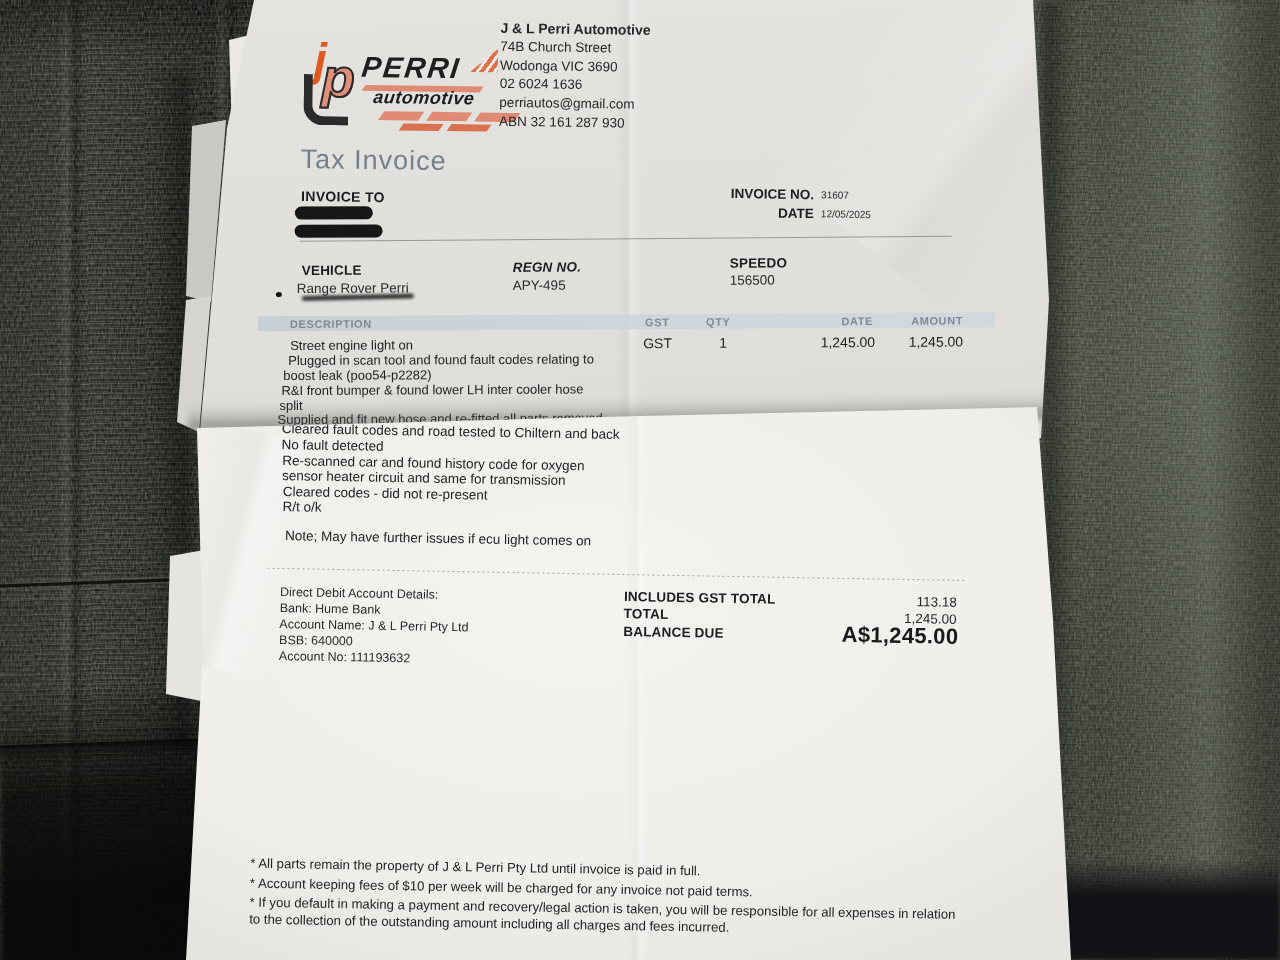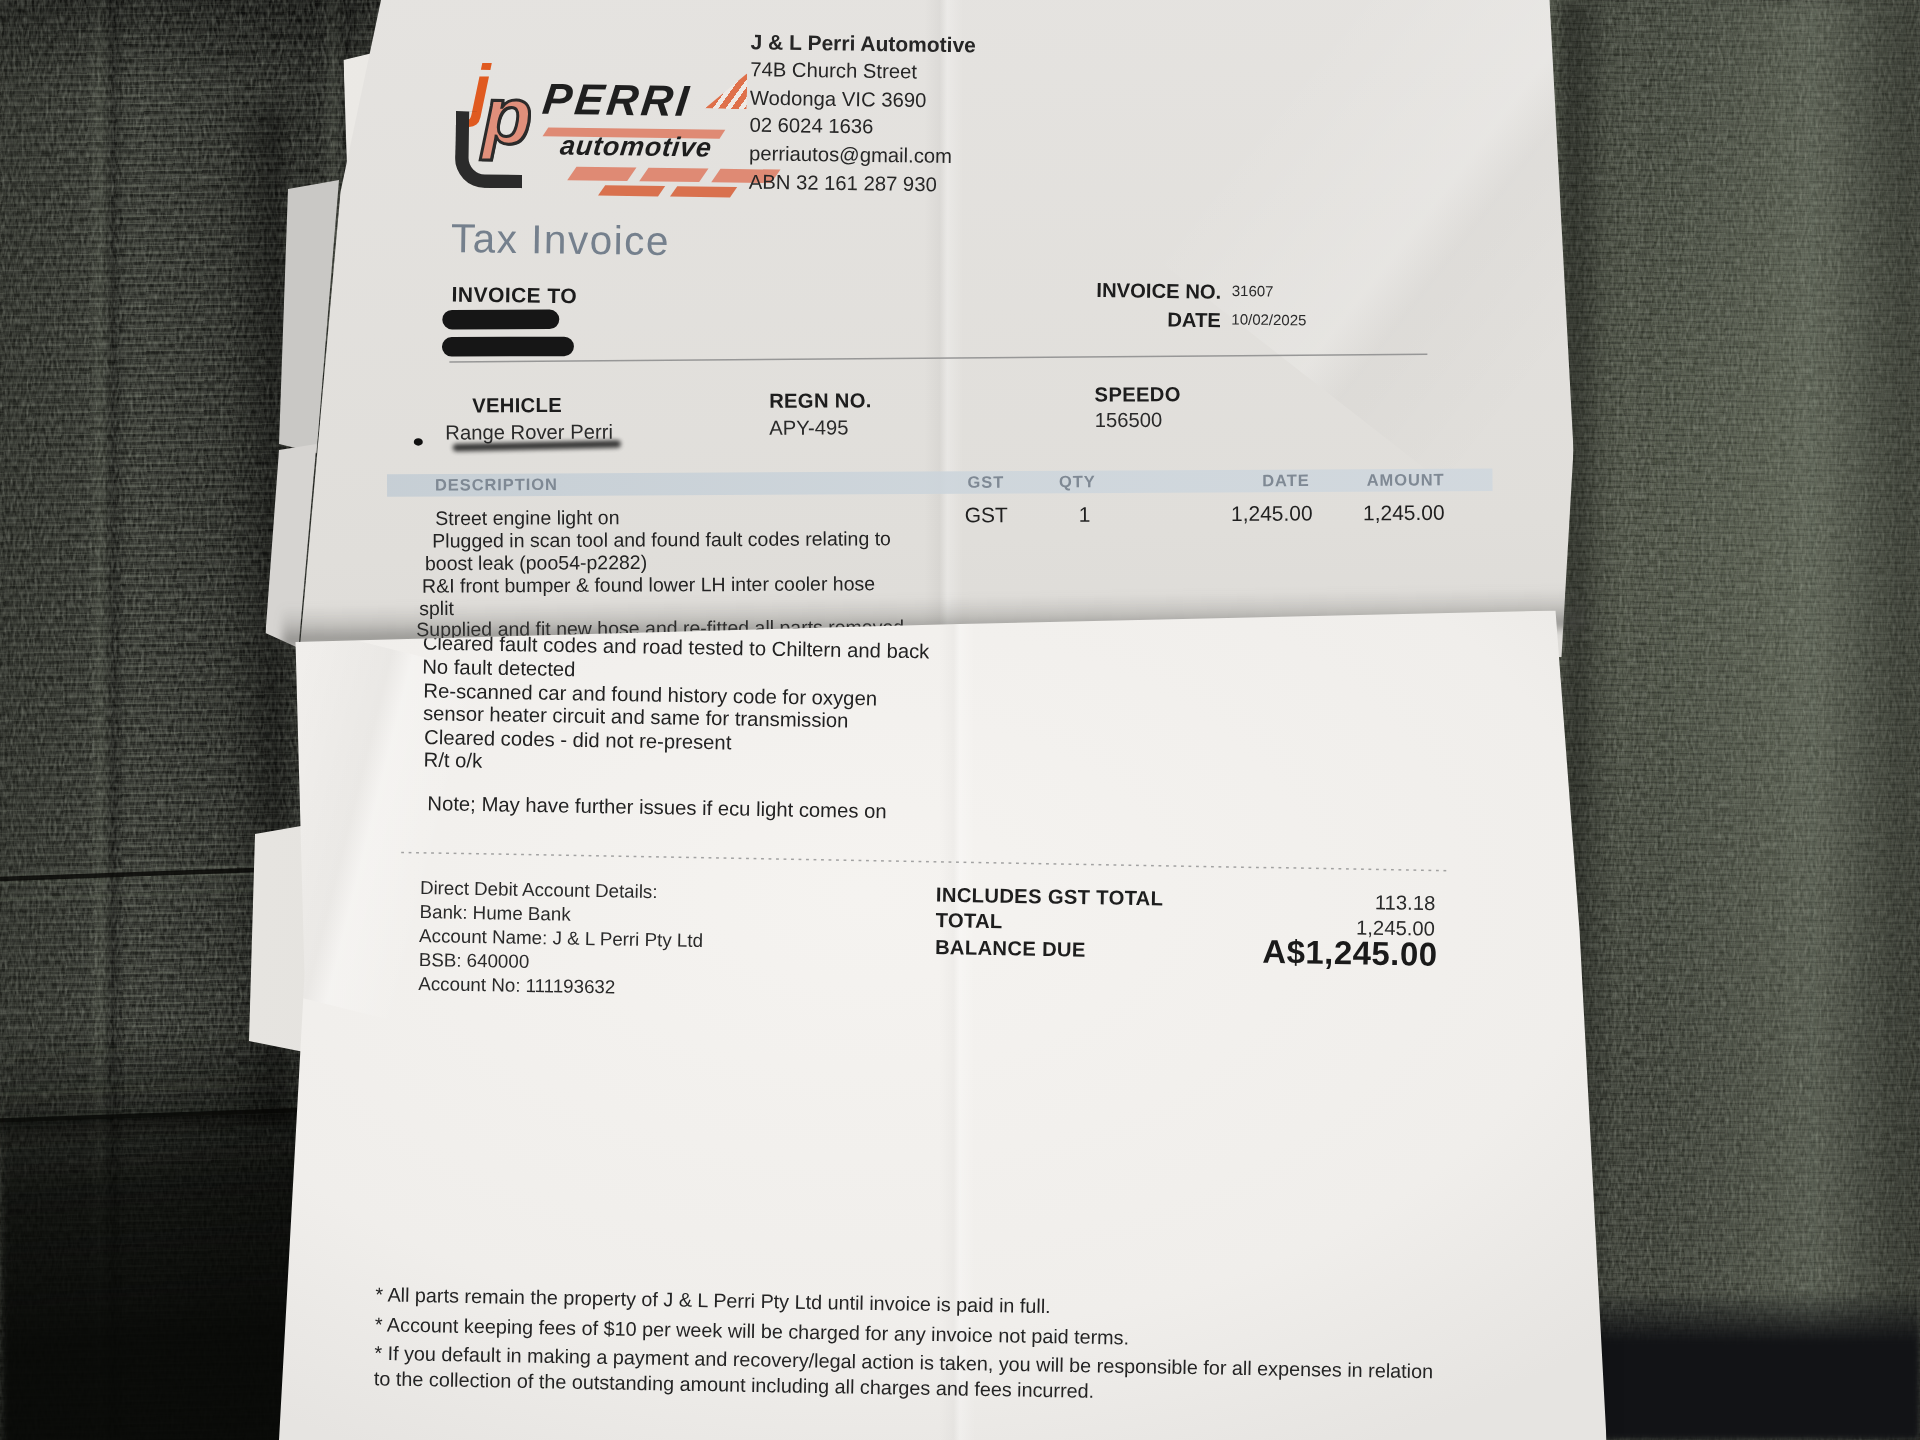--- a/index.html
+++ b/index.html
@@ -179,29 +179,29 @@
       <div class="t title">Tax Invoice</div>
       <div class="t invto">INVOICE TO</div>
       <div class="bar bar1"></div>
       <div class="bar bar2"></div>
       <div class="abs invmeta-l">
         <div>INVOICE NO.</div>
         <div>DATE</div>
       </div>
       <div class="abs invmeta-v">
         <div>31607</div>
-        <div>10/02/2025</div>
+        <div>12/05/2025</div>
       </div>
     </div>
 
     <div class="grp grp-mid">
       <div class="abs hr1"></div>
-      <div class="t lbl" style="left:315px;top:263px;">VEHICLE</div>
+      <div class="t lbl" style="left:302px;top:263px;">VEHICLE</div>
       <div class="t val" style="left:297px;top:281px;">Range Rover Perri</div>
-      <div class="t lbl" style="left:513px;top:261px;">REGN NO.</div>
+      <div class="t lbl" style="left:513px;top:261px;font-style:italic;">REGN NO.</div>
       <div class="t val" style="left:513px;top:279px;">APY-495</div>
       <div class="t lbl" style="left:730px;top:258px;">SPEEDO</div>
       <div class="t val" style="left:730px;top:275px;">156500</div>
       <div class="abs smudge"></div>
       <div class="abs dot"></div>
 
       <div class="abs band"></div>
       <div class="th" style="left:290px;">DESCRIPTION</div>
       <div class="th" style="left:645px;">GST</div>
       <div class="th" style="left:706px;">QTY</div>

